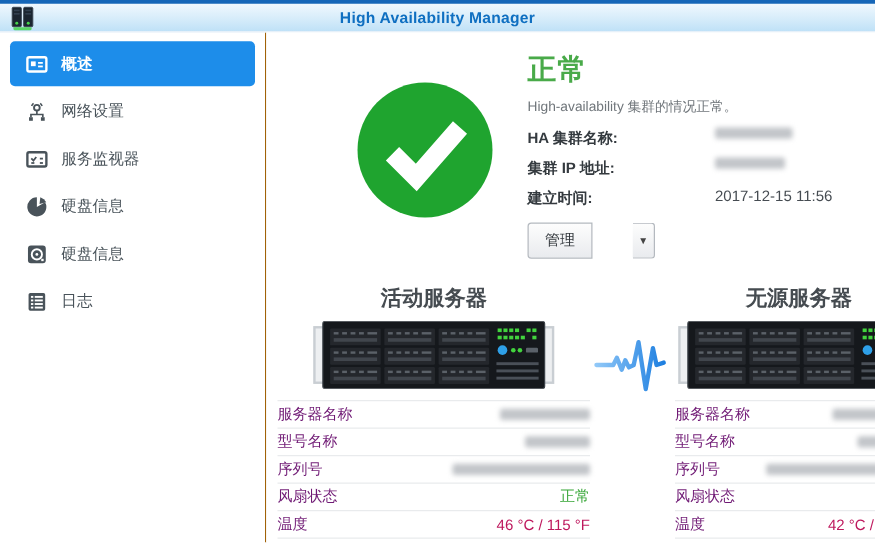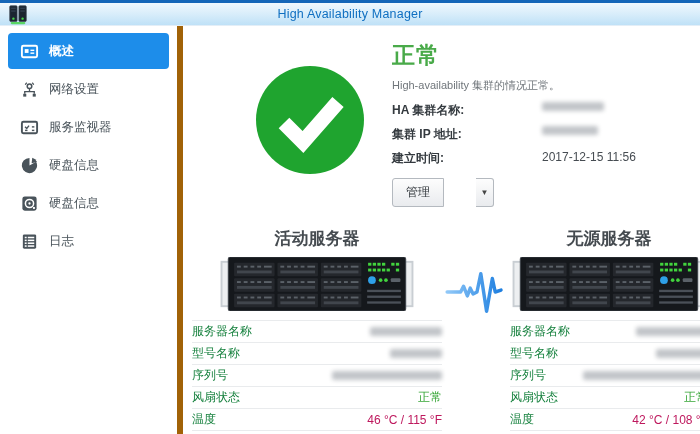--- a/index.html
+++ b/index.html
@@ -5,25 +5,25 @@
   * { margin:0; padding:0; box-sizing:border-box; }
   html,body { width:700px; height:434px; overflow:hidden; background:#fff;
     font-family:"Liberation Sans","DejaVu Sans",sans-serif; }
 
   
   .titlebar { position:relative; height:26px; border-top:3px solid #1566b8;
     background:linear-gradient(180deg,#f0f8fe 0%,#d6ecfa 55%,#bfe1f7 100%);
     border-bottom:1px solid #e3eef7; }
   .app-icon { position:absolute; left:7px; top:1px; width:22px; height:22px; }
   .tb-title { position:absolute; left:0; right:0; top:4px; text-align:center;
-    font-size:12.5px; font-weight:normal; color:#0f6fc1; letter-spacing:.2px; }
+    font-size:12.5px; font-weight:bold; color:#0f6fc1; letter-spacing:.2px; }
 
   
   .layout { display:flex; height:408px; }
-  .sidebar { width:183px; background:#fff; border-right:6px solid #a16207;
+  .sidebar { width:213px; background:#fff; border-right:1px solid #a16207;
     padding-top:6px; flex:none; }
   .side-item { display:flex; align-items:center; height:36px; margin:1px 8px 2px 8px;
     border-radius:4px; padding-left:11px; cursor:pointer; color:#49535a; }
   .side-item .sicon { width:20px; height:20px; margin-right:10px; flex:none;
     display:flex; align-items:center; justify-content:center; }
   .side-item .slabel { font-size:12.5px; }
   .side-item.selected { background:#1d8dea; color:#fff; }
   .side-item.selected .slabel { font-weight:bold; }
 
   main { flex:1; position:relative; overflow:hidden; background:#fff; }
@@ -57,21 +57,21 @@
   .server-col { width:250px; flex:none; }
   .server-col.right { width:198px; }
   .col-hdr { text-align:center; font-size:17px; color:#454b50; font-weight:bold;font-family:Liberation Mono, monospace; }
   .server-img { display:block; margin:7px auto 0; width:196px; height:54px; }
   .hb-gap { width:68px; flex:none; display:flex; justify-content:center;
     padding-top:40px; }
   .stable { margin-top:9px; }
   .trow { display:flex; align-items:center; height:22px;
     border-top:1px solid #e9ebed; font-size:12px; }
   .trow:last-child { border-bottom:1px solid #e9ebed; }
-  .t-label { color:#15803d; }
+  .t-label { color:#701a75; }
   .t-val { margin-left:auto; color:#be185d; }
   .t-val.green { color:#3aa73a; }
 </style>
 </head>
 <body>
 
 <header class="titlebar">
   <span class="app-icon">
     <svg viewBox="0 0 24 24" width="22" height="22">
       <rect x="3" y="2" width="8" height="17" rx="1" fill="#1b2530" stroke="#38434f" stroke-width="0.8"></rect>

